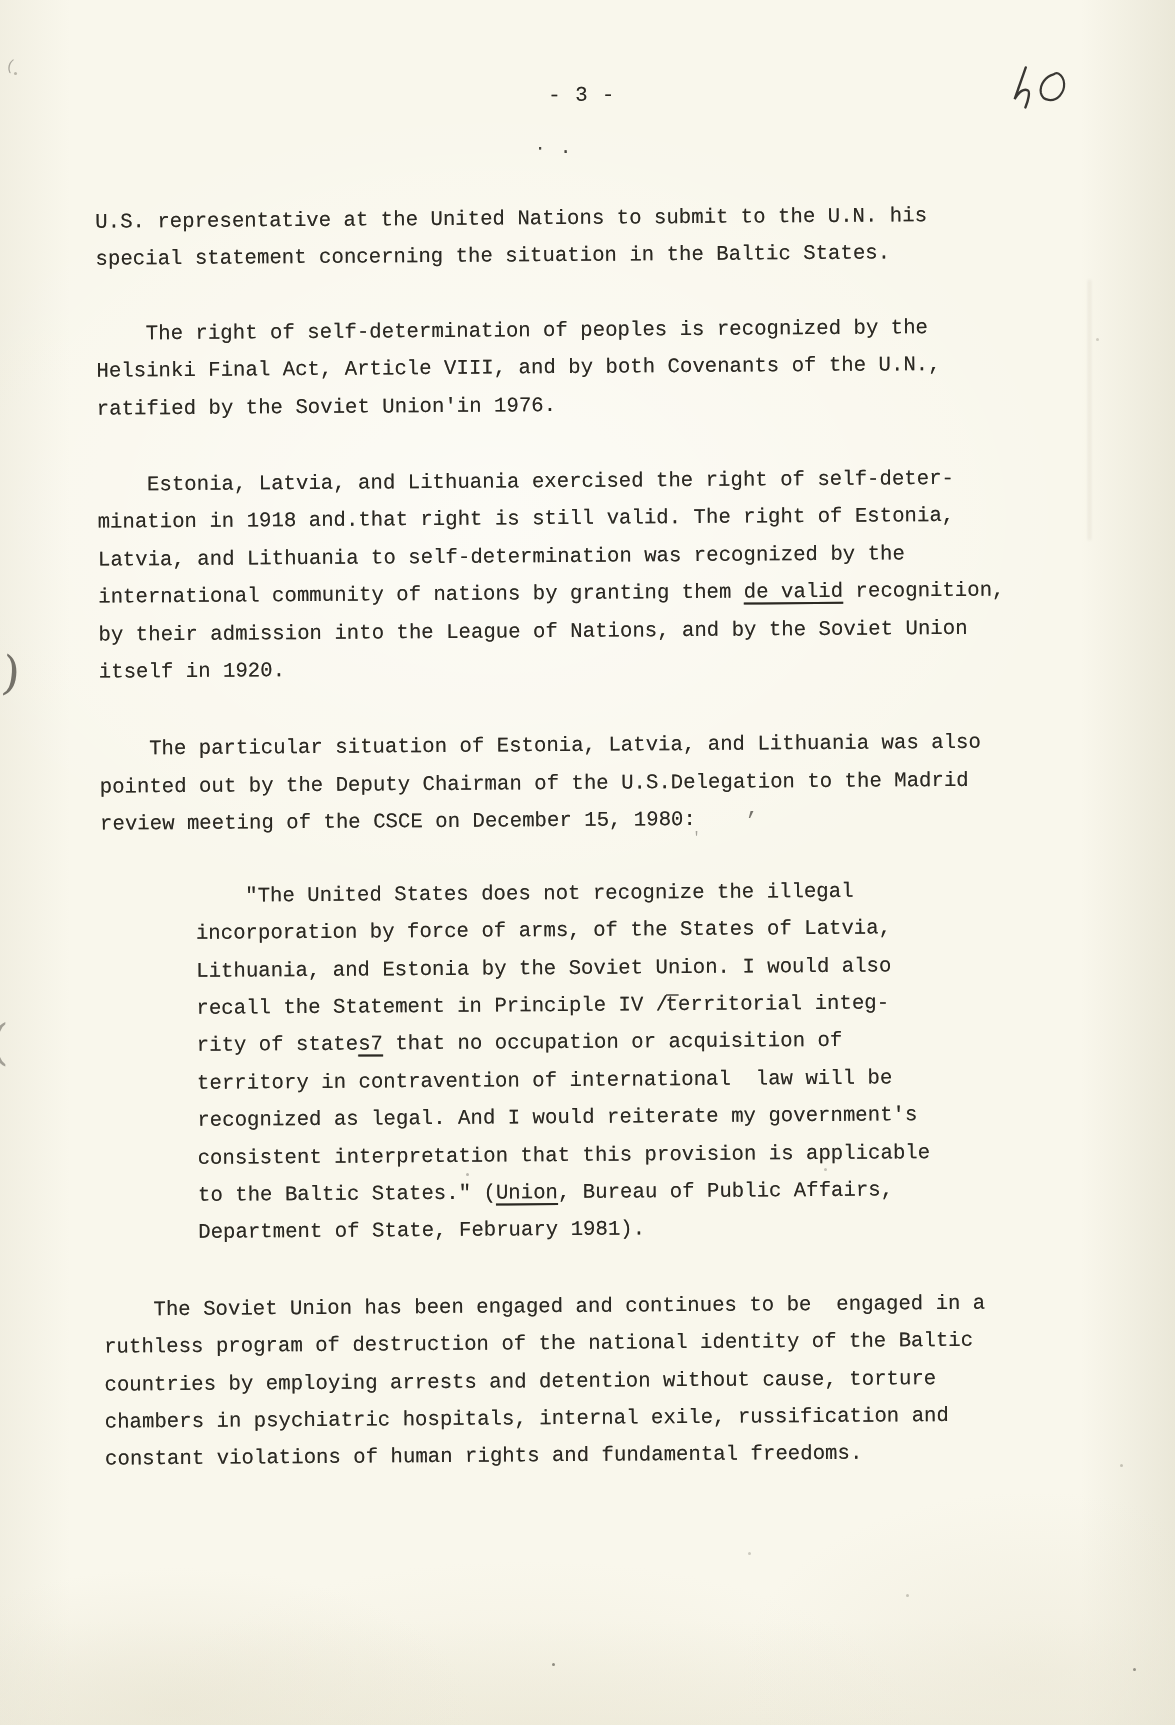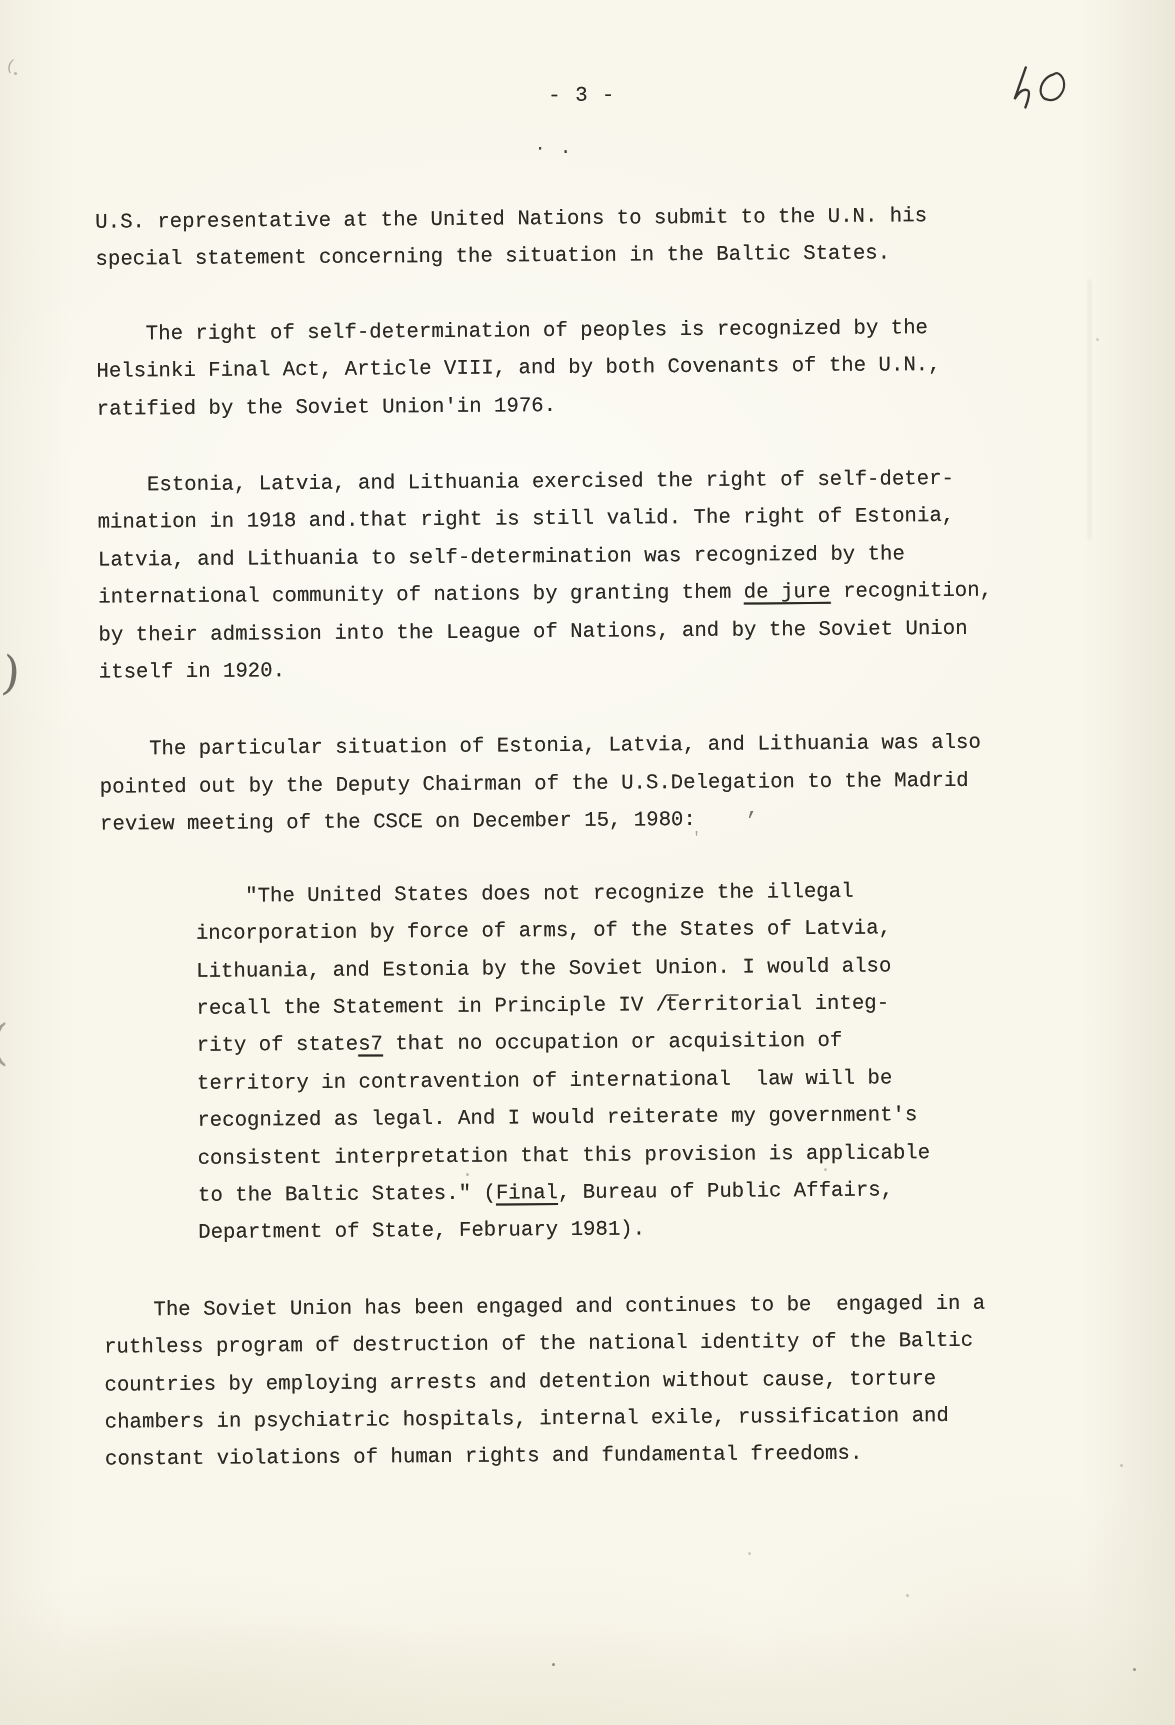--- a/index.html
+++ b/index.html
@@ -83,41 +83,41 @@
       <div class="para m-p2">
         <div class="ln">    The right of self-determination of peoples is recognized by the</div>
         <div class="ln">Helsinki Final Act, Article VIII, and by both Covenants of the U.N.,</div>
         <div class="ln">ratified by the Soviet Union'in 1976.</div>
       </div>
 
       <div class="para m-p3">
         <div class="ln">    Estonia, Latvia, and Lithuania exercised the right of self-deter-</div>
         <div class="ln">mination in 1918 and.that right is still valid. The right of Estonia,</div>
         <div class="ln">Latvia, and Lithuania to self-determination was recognized by the</div>
-        <div class="ln"><span>international community of nations by granting them </span><span class="u">de jure</span><span> recognition,</span></div>
+        <div class="ln"><span>international community of nations by granting them </span><span class="u">de valid</span><span> recognition,</span></div>
         <div class="ln">by their admission into the League of Nations, and by the Soviet Union</div>
         <div class="ln">itself in 1920.</div>
       </div>
 
       <div class="para m-p4">
         <div class="ln">    The particular situation of Estonia, Latvia, and Lithuania was also</div>
         <div class="ln">pointed out by the Deputy Chairman of the U.S.Delegation to the Madrid</div>
         <div class="ln">review meeting of the CSCE on December 15, 1980:</div>
       </div>
 
       <div class="para m-quote">
         <div class="ln">    "The United States does not recognize the illegal</div>
         <div class="ln">incorporation by force of arms, of the States of Latvia,</div>
         <div class="ln">Lithuania, and Estonia by the Soviet Union. I would also</div>
         <div class="ln"><span>recall the Statement in Principle IV </span><span class="br">/‾</span><span>territorial integ-</span></div>
         <div class="ln"><span>rity of state</span><span class="u">s7</span><span> that no occupation or acquisition of</span></div>
         <div class="ln">territory in contravention of international  law will be</div>
         <div class="ln">recognized as legal. And I would reiterate my government's</div>
         <div class="ln">consistent interpretation that this provision is applicable</div>
-        <div class="ln"><span>to the Baltic States." (</span><span class="u">Final</span><span>, Bureau of Public Affairs,</span></div>
+        <div class="ln"><span>to the Baltic States." (</span><span class="u">Union</span><span>, Bureau of Public Affairs,</span></div>
         <div class="ln">Department of State, February 1981).</div>
       </div>
 
       <div class="para m-p5">
         <div class="ln">    The Soviet Union has been engaged and continues to be  engaged in a</div>
         <div class="ln">ruthless program of destruction of the national identity of the Baltic</div>
         <div class="ln">countries by employing arrests and detention without cause, torture</div>
         <div class="ln">chambers in psychiatric hospitals, internal exile, russification and</div>
         <div class="ln">constant violations of human rights and fundamental freedoms.</div>
       </div>

